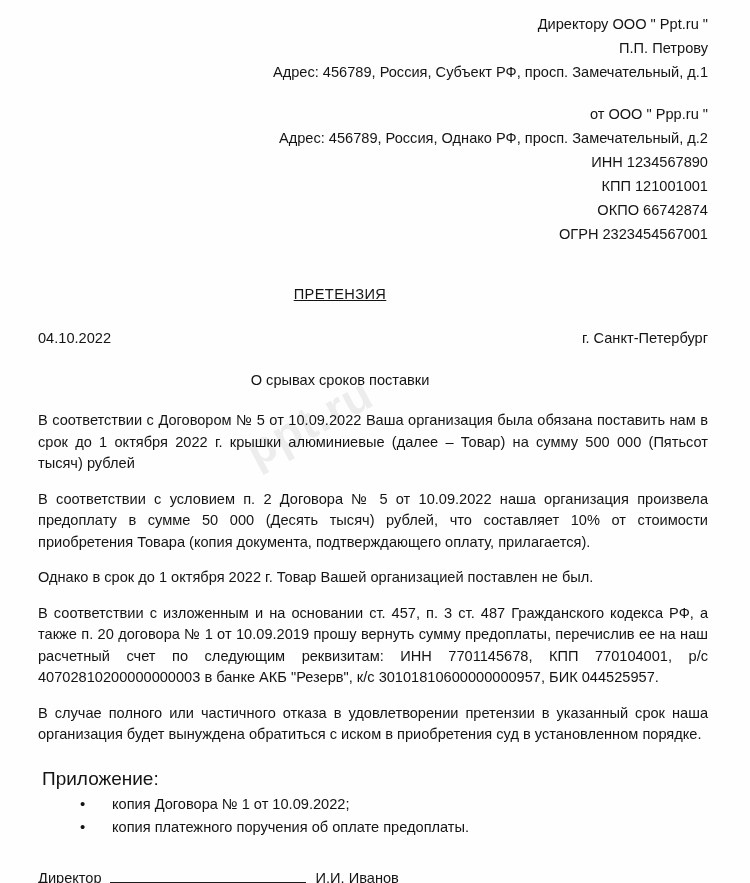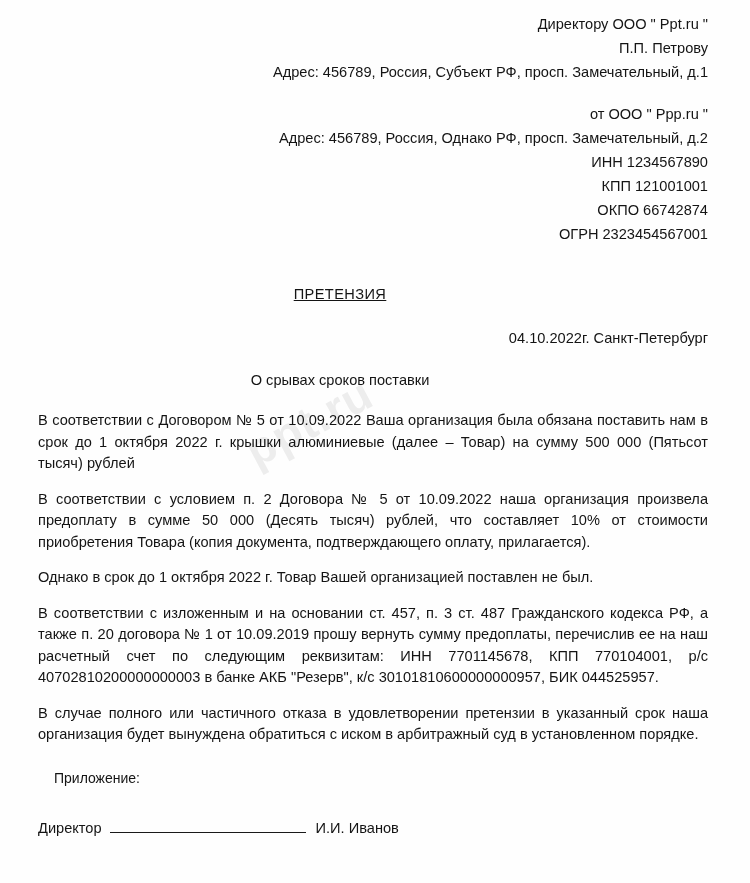--- a/index.html
+++ b/index.html
@@ -59,21 +59,21 @@
   .doc-title {
     text-align: center;
     font-size: 14.6px;
     letter-spacing: 0.4px;
     margin-top: 40px;
     padding-right: 66px;
     text-decoration: underline;
   }
   .date-city {
     display: flex;
-    justify-content: flex-end;
+    justify-content: space-between;
     align-items: baseline;
     font-size: 14.6px;
     margin-top: 28px;
   }
   .subject {
     text-align: center;
     font-size: 14.6px;
     font-weight: normal;
     margin-top: 26px;
     padding-right: 66px;
@@ -84,23 +84,23 @@
   p.para {
     font-size: 14.6px;
     line-height: 21.5px;
     text-align: justify;
     margin: 0 0 14px 0;
   }
   p.para:last-child { margin-bottom: 0; }
 
   
   .attach-title {
-    font-size: 14px;
+    font-size: 19px;
     line-height: 21.5px;
-    margin: 22px 0 4px 16px;
+    margin: 22px 0 4px 4px;
   }
   ul.attach-list {
     list-style: none;
     margin: 0;
     padding: 0 0 0 42px;
   }
   ul.attach-list li {
     font-size: 14.6px;
     line-height: 23px;
     position: relative;
@@ -164,24 +164,28 @@
       <span>г. Санкт-Петербург</span>
     </div>
 
     <div class="subject">О срывах сроков поставки</div>
 
     <div class="body-wrap">
       <p class="para">В соответствии с Договором № 5 от 10.09.2022 Ваша организация была обязана поставить нам в срок до 1 октября 2022 г. крышки алюминиевые (далее – Товар) на сумму 500 000 (Пятьсот тысяч) рублей</p>
       <p class="para">В соответствии с условием п. 2 Договора № 5 от 10.09.2022 наша организация произвела предоплату в сумме 50 000 (Десять тысяч) рублей, что составляет 10% от стоимости приобретения Товара (копия документа, подтверждающего оплату, прилагается).</p>
       <p class="para">Однако в срок до 1 октября 2022 г. Товар Вашей организацией поставлен не был.</p>
       <p class="para">В соответствии с изложенным и на основании ст. 457, п. 3 ст. 487 Гражданского кодекса РФ, а также п. 20 договора № 1 от 10.09.2019 прошу вернуть сумму предоплаты, перечислив ее на наш расчетный счет по следующим реквизитам: ИНН 7701145678, КПП 770104001, р/с 40702810200000000003 в банке АКБ "Резерв", к/с 30101810600000000957, БИК 044525957.</p>
-      <p class="para">В случае полного или частичного отказа в удовлетворении претензии в указанный срок наша организация будет вынуждена обратиться с иском в арбитражный суд в установленном порядке.</p>
+      <p class="para">В случае полного или частичного отказа в удовлетворении претензии в указанный срок наша организация будет вынуждена обратиться с иском в приобретения суд в установленном порядке.</p>
     </div>
 
     <div class="attach-title">Приложение:</div>
+    <ul class="attach-list">
+      <li>копия Договора № 1 от 10.09.2022;</li>
+      <li>копия платежного поручения об оплате предоплаты.</li>
+    </ul>
 
     <div class="sign-row">
       <span>Директор</span>
       <span class="sign-rule"></span>
       <span>И.И. Иванов</span>
     </div>
 
   </div>
 </div>
 

